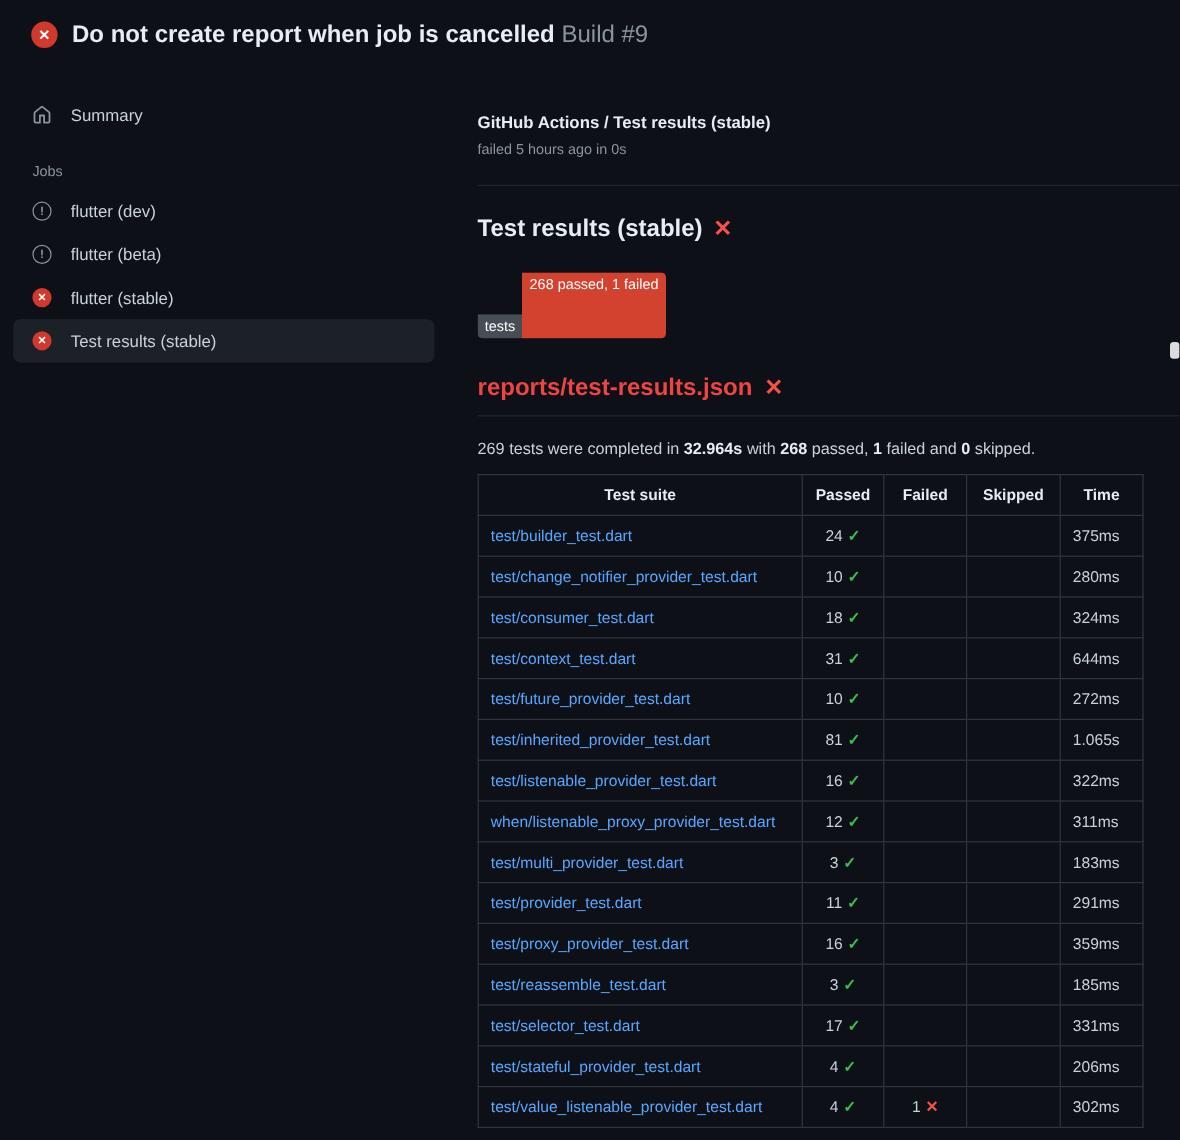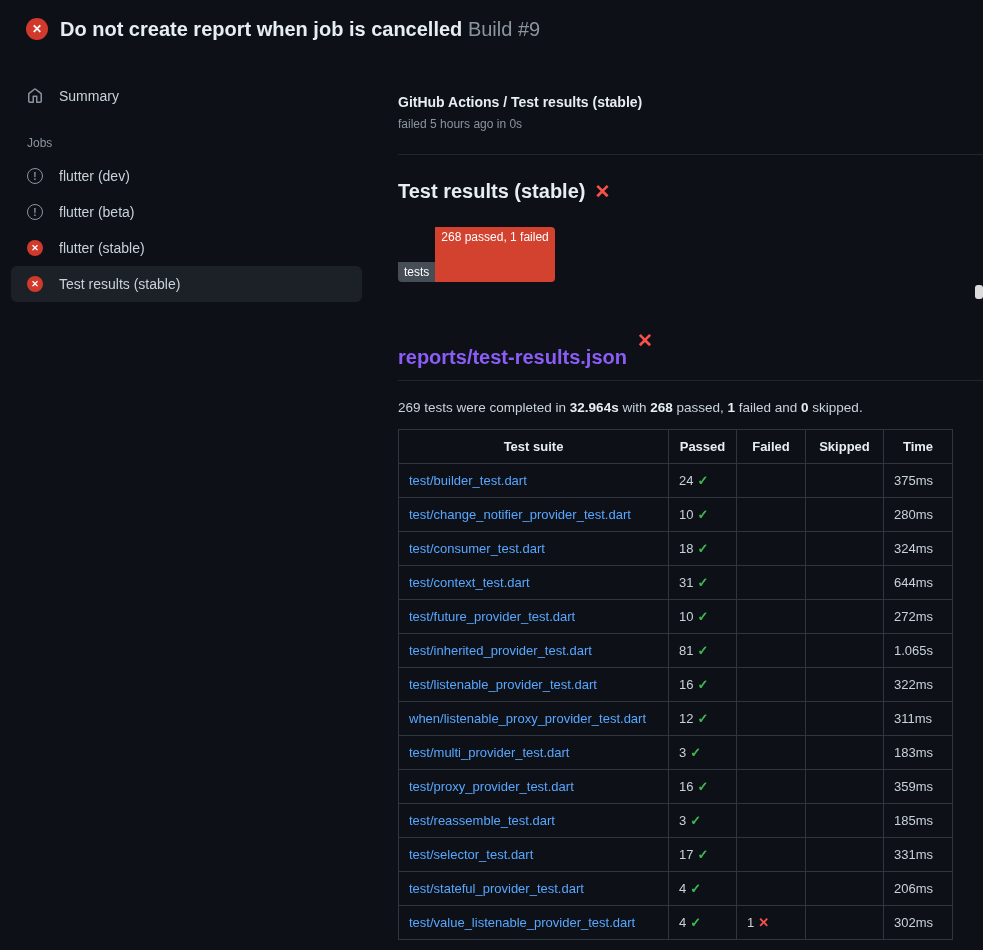--- a/index.html
+++ b/index.html
@@ -56,31 +56,31 @@
   .section-title { font-size:20px; font-weight:bold; color:#e6edf3; margin-top:25px;
     display:flex; align-items:center; gap:9px; }
   .big-x { color:#f85149; font-size:19px; font-weight:900; line-height:1; }
 
   .badge { display:inline-flex; margin-top:24px; font-size:12px; line-height:1; border-radius:4px; overflow:hidden; }
   .badge-left { background:#474d54; color:#ffffff; padding:4px 6px;margin-top:35px; }
   .badge-right { background:#d2422e; color:#ffffff; padding:4px 6px; }
 
   .report-title { font-size:20px; font-weight:bold; margin-top:30px; padding-bottom:11px;
     border-bottom:1px solid #21262d; display:flex; align-items:center; gap:10px; }
-  .report-title a { color:#8b5cf6;margin-top:34px; }
+  .report-title a { color:#ef4444; }
 
   .summary-line { font-size:13.5px; color:#c9d1d9; margin-top:19px; }
   .summary-line b { color:#e6edf3; }
 
   
   table { border-collapse:collapse; table-layout:fixed; width:554px; margin-top:14px; font-size:13px; }
   th, td { border:1px solid #30363d; padding:0 10px; height:34px; }
   th { color:#e6edf3; font-weight:bold; text-align:center; }
   th.w-passed, th.w-failed, th.w-skipped, th.w-time { text-align:center; }
-  td.col-count { text-align:left; }
+  td.col-count { text-align:center; }
   td.col-time { text-align:left; color:#c9d1d9; }
   .w-suite { width:270px; } .w-passed { width:68px; } .w-failed { width:69px; }
   .w-skipped { width:78px; } .w-time { width:69px; }
   a.suite-link { color:#58a6ff; }
   .check { color:#3fb950; font-weight:bold; margin-left:4px; }
   .cross { color:#f85149; font-weight:bold; margin-left:4px; }
 
   .scroll-thumb {
     position:absolute; right:0; top:285px; width:8px; height:14px;
     background:#dcdcdc; border-radius:3px;
@@ -217,20 +217,27 @@
             <td class="col-time">311ms</td>
           </tr>
           <tr>
             <td><a href="#" class="suite-link">test/multi_provider_test.dart</a></td>
             <td class="col-count"><span>3</span><span class="check">✓</span></td>
             <td class="col-count"></td>
             <td class="col-count"></td>
             <td class="col-time">183ms</td>
           </tr>
           <tr>
+            <td><a href="#" class="suite-link">test/provider_test.dart</a></td>
+            <td class="col-count"><span>11</span><span class="check">✓</span></td>
+            <td class="col-count"></td>
+            <td class="col-count"></td>
+            <td class="col-time">291ms</td>
+          </tr>
+          <tr>
             <td><a href="#" class="suite-link">test/proxy_provider_test.dart</a></td>
             <td class="col-count"><span>16</span><span class="check">✓</span></td>
             <td class="col-count"></td>
             <td class="col-count"></td>
             <td class="col-time">359ms</td>
           </tr>
           <tr>
             <td><a href="#" class="suite-link">test/reassemble_test.dart</a></td>
             <td class="col-count"><span>3</span><span class="check">✓</span></td>
             <td class="col-count"></td>

